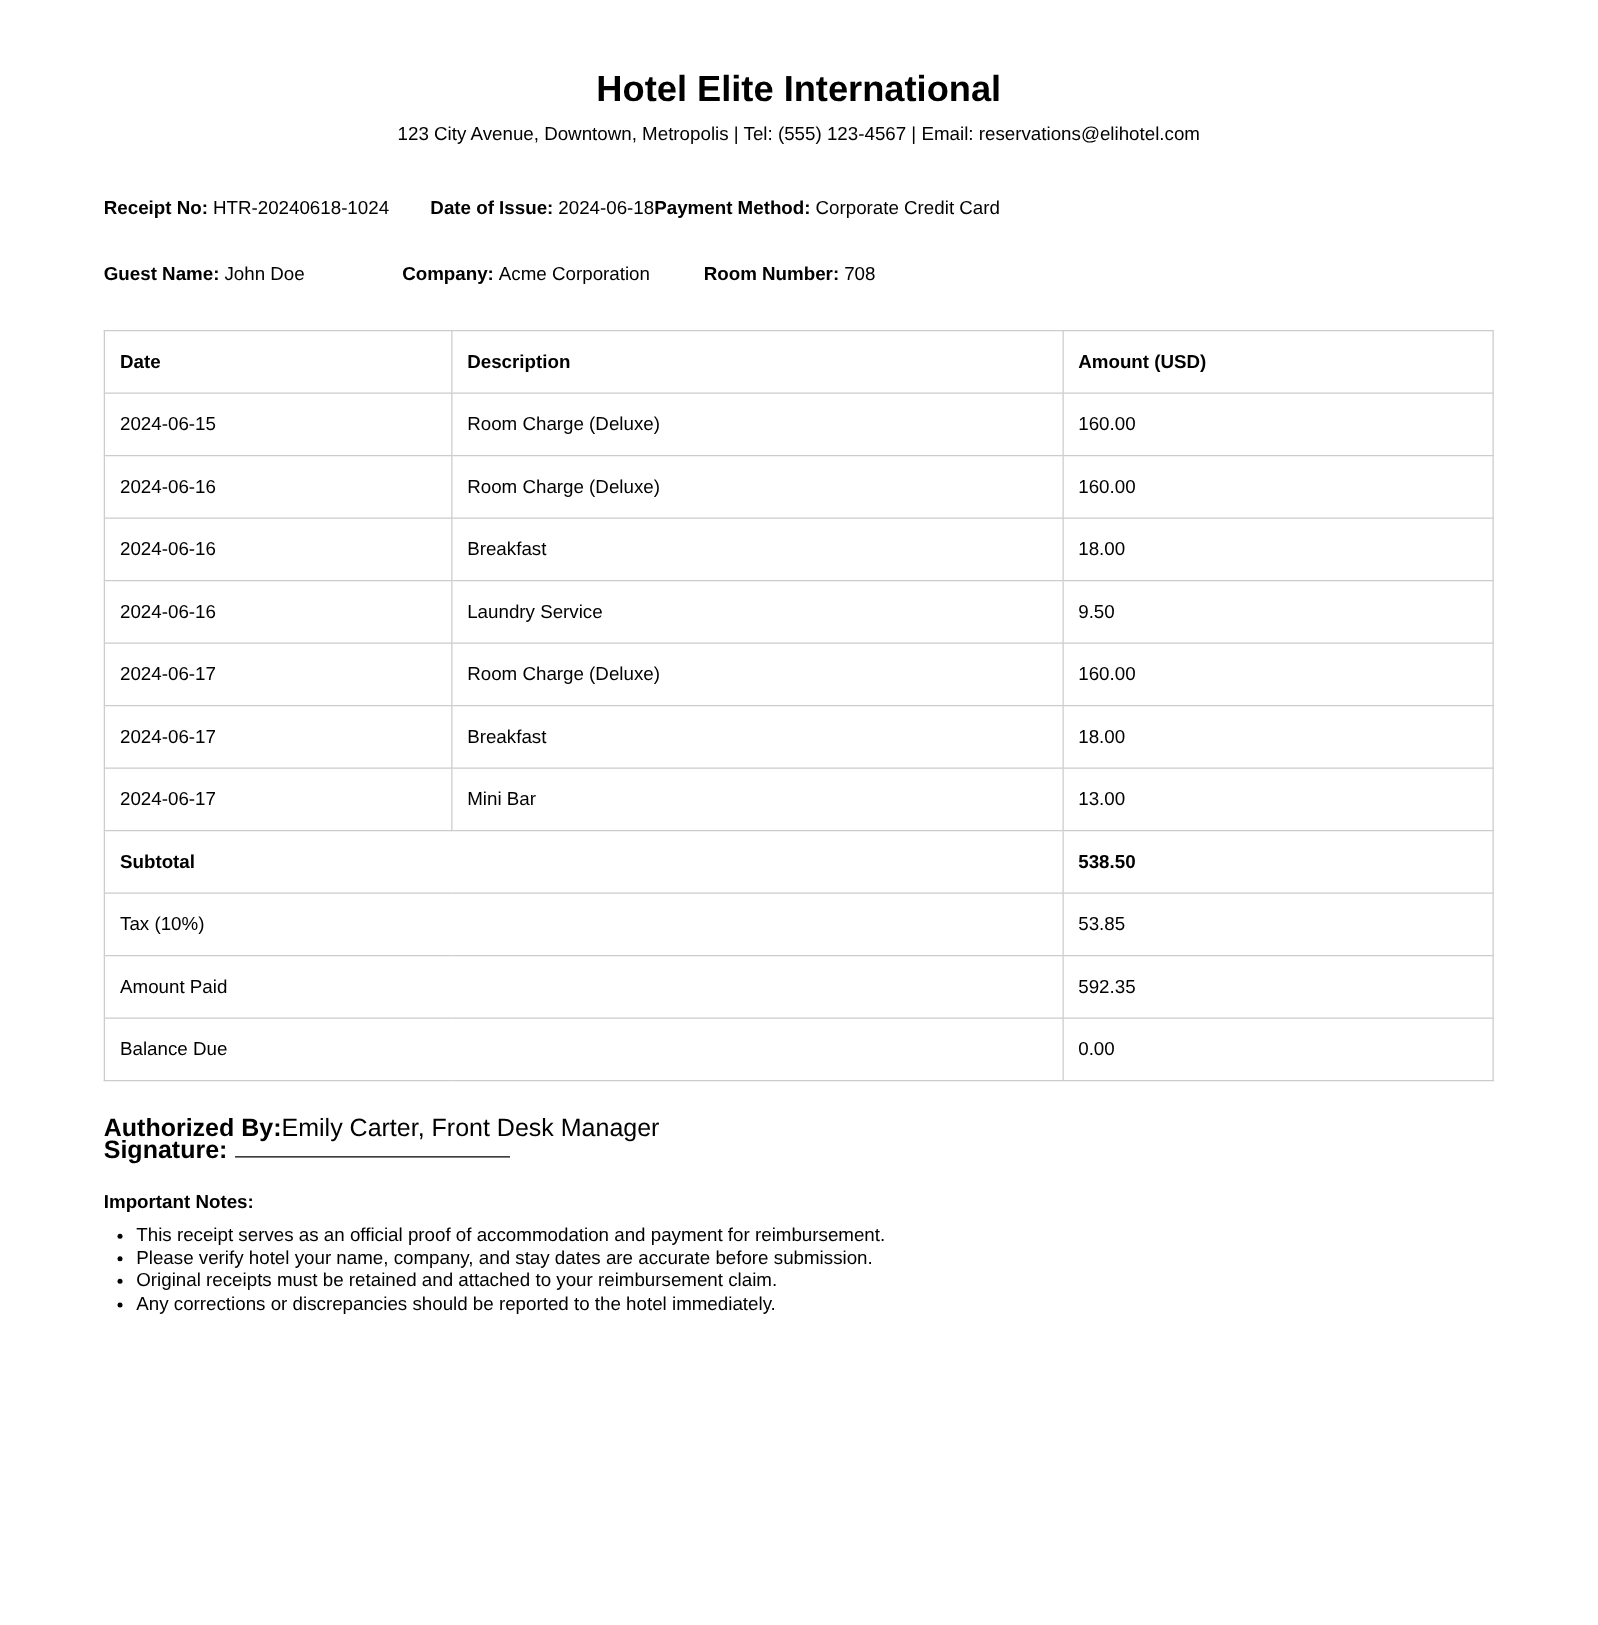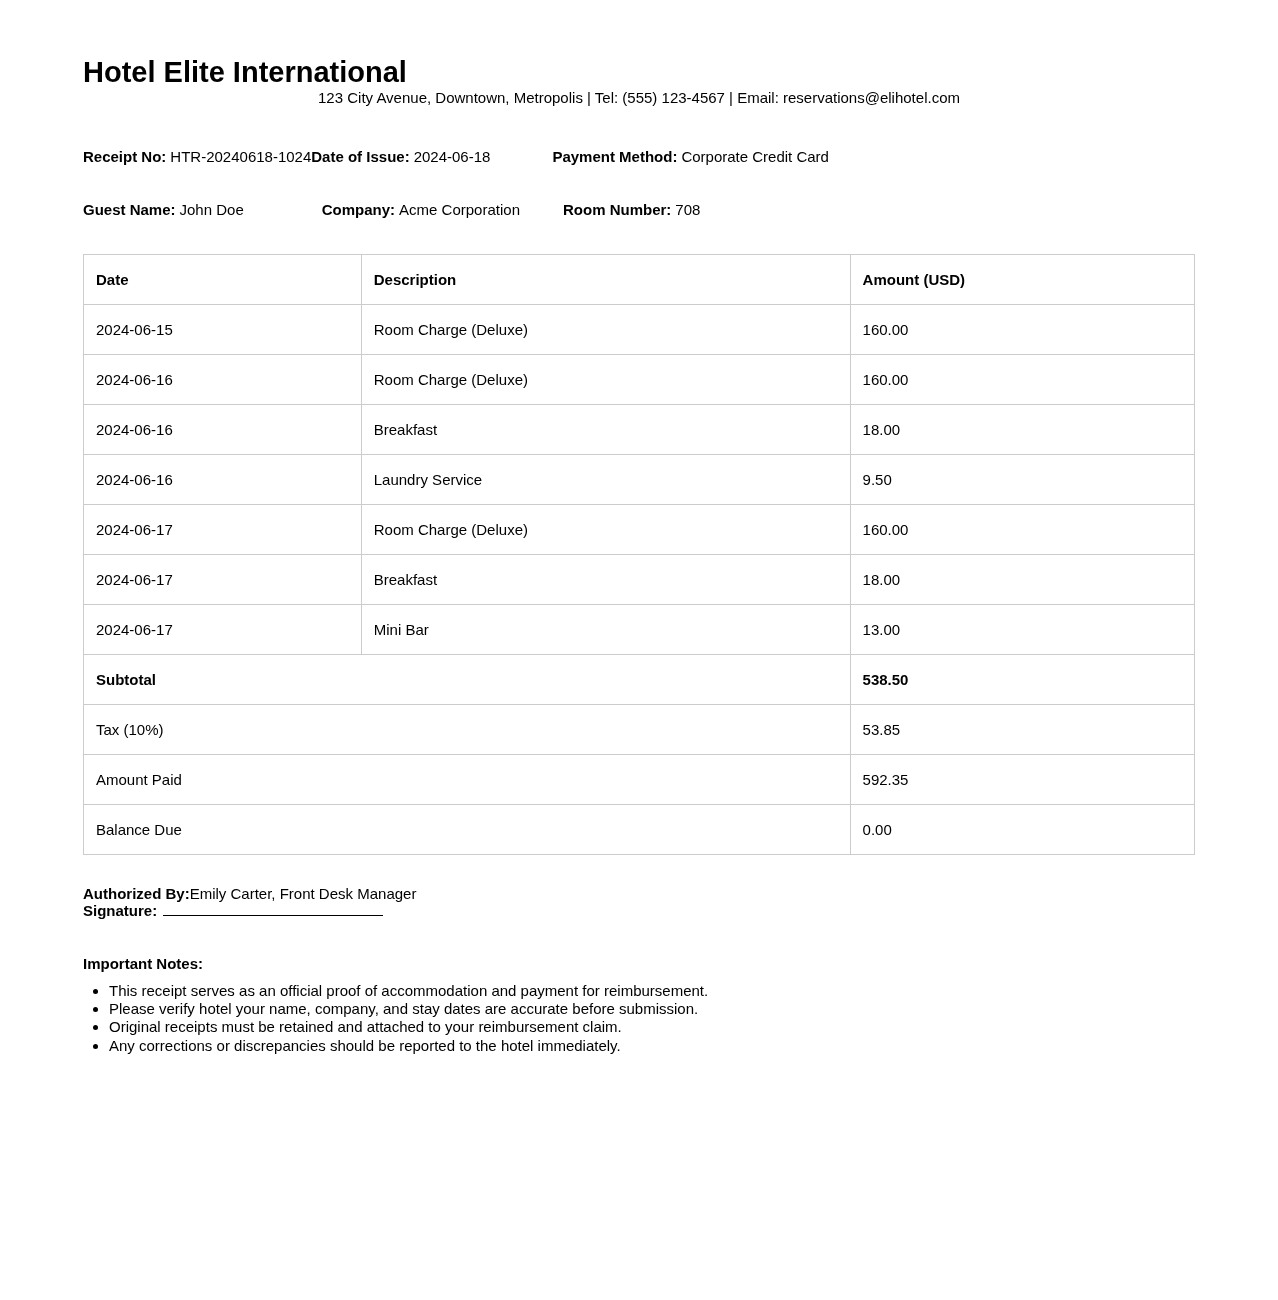--- a/index.html
+++ b/index.html
@@ -11,39 +11,40 @@
     font-family: "Liberation Sans", "DejaVu Sans", sans-serif;
   }
   .page {
     width: 1278px;
     min-height: 1300px;
     padding: 42px 83px 60px 83px;
   }
   .hotel-name {
     font-size: 29px;
     font-weight: bold;
-    margin: 14px 0 0 0;
+    text-align: center;
+    margin: 14px 0 10px 0;
     letter-spacing: 0;
   }
   .hotel-address {
     font-size: 15px;
     text-align: center;
     margin: 0 0 42px 0;
   }
   .info-row {
     font-size: 15px;
     display: flex;
     align-items: center;
     margin: 0 0 36px 0;
     white-space: nowrap;
   }
   .b { font-weight: bold; }
   .info-row .pair { display: inline-block; }
-  .row1 .pair2 { }
-  .row1 .pair3 { margin-left: 62px; }
+  .row1 .pair2 { margin-left: 33px; }
+  .row1 .pair3 { }
   .row2 .pair2 { margin-left: 78px; }
   .row2 .pair3 { margin-left: 43px; }
   .pair .lbl { margin-right: 4px; }
 
   table.charges {
     width: 100%;
     border-collapse: collapse;
     font-size: 15px;
     margin: 0 0 30px 0;
   }
@@ -54,23 +55,23 @@
     text-align: left;
     vertical-align: middle;
     height: 35px;
   }
   table.charges th { font-weight: bold; }
   col.c1 { width: 25%; }
   col.c2 { width: 44%; }
   col.c3 { width: 31%; }
 
   .auth-block {
-    font-size: 15px;
+    font-size: 20px;
     line-height: 17px;
-    margin: 0 0 36px 0;
+    margin: 0 0 24px 0;
   }
   .auth-line { margin: 0; }
   .sig-line {
     display: inline-block;
     width: 220px;
     border-bottom: 1px solid #000000;
     height: 13px;
     margin-left: 6px;
     vertical-align: baseline;
   }

